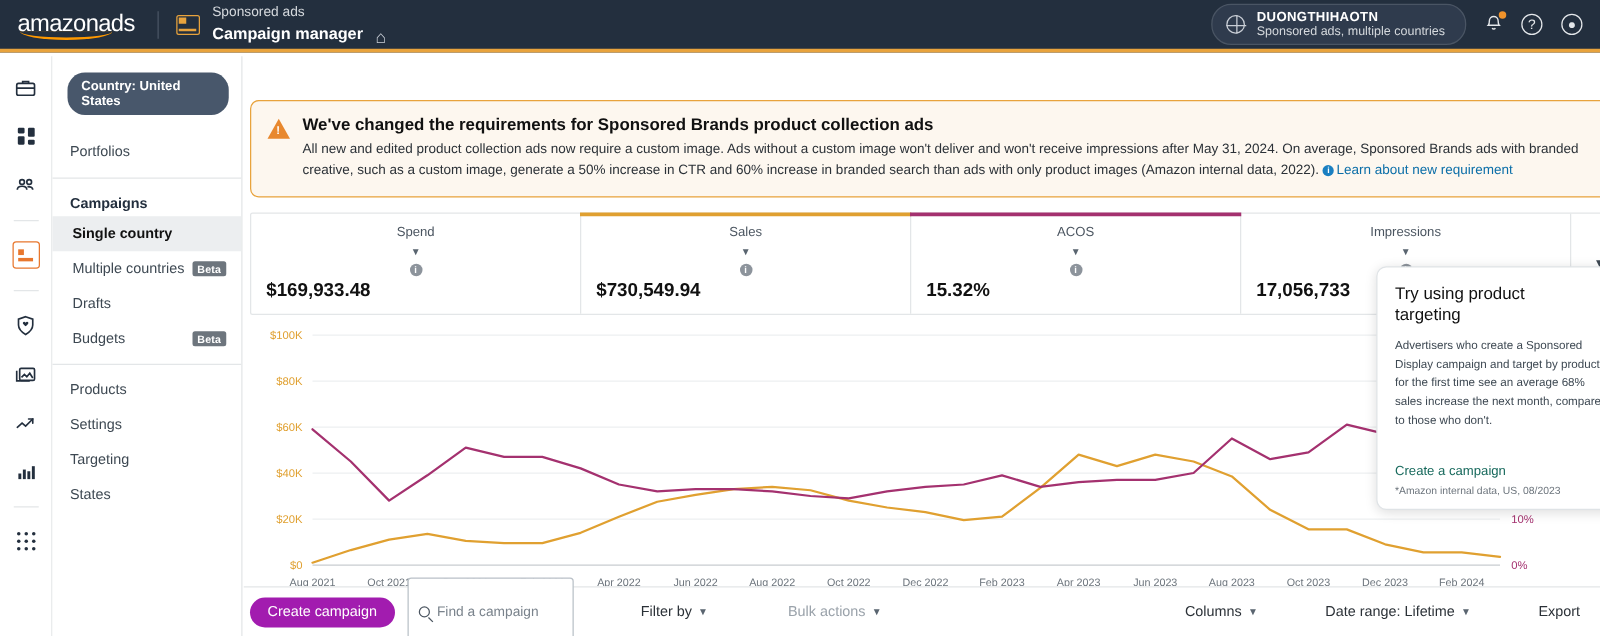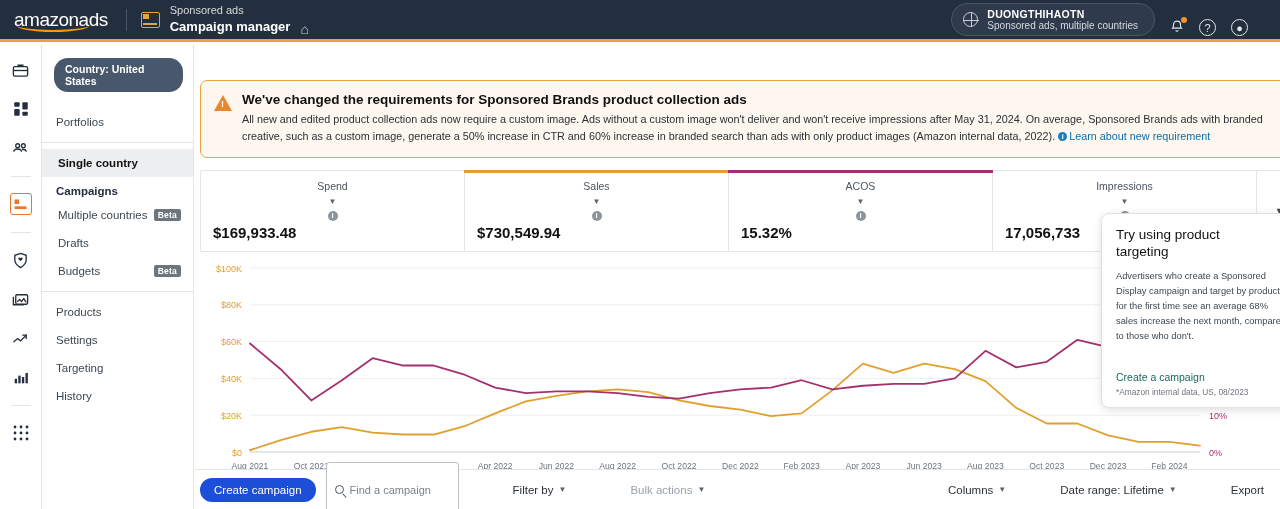--- a/index.html
+++ b/index.html
@@ -27,21 +27,21 @@
   .hdr-app-icon {
     width: 19px; height: 16px; border: 1.6px solid #e8a33d; border-radius: 2px;
     position: relative; flex: 0 0 auto;
   }
   .hdr-app-icon::before { content:""; position:absolute; left:1.5px; top:1.5px; width:6px; height:5px; background:#e8a33d; }
   .hdr-app-icon::after { content:""; position:absolute; left:1.5px; bottom:1.5px; right:1.5px; height:2px; background:#e8a33d; }
   .hdr-titles { margin-left: 10px; line-height: 1.35; }
   .hdr-sub { color: #d5d9dd; font-size: 11px; }
   .hdr-main { color: #fff; font-size: 13px; font-weight: bold; }
   .home-icon { margin-left: 10px; color: #c9ced6; font-size: 14px; align-self: flex-end; margin-bottom: 2px; }
-  .hdr-right { margin-left: auto; display: flex; align-items: flex-end; padding-right: 32px; }
+  .hdr-right { margin-left: auto; display: flex; align-items: center; padding-right: 14px; }
   .acct-pill {
     display: flex; align-items: center; gap: 9px;
     background: #2f3b4d; border: 1px solid #4a5564; border-radius: 16px;
     padding: 4px 16px 4px 11px; color: #fff;
   }
   .globe { width: 15px; height: 15px; border: 1.3px solid #c9ced6; border-radius: 50%; position: relative; }
   .globe::before { content:""; position:absolute; left:50%; top:-1.3px; bottom:-1.3px; width:0; border-left:1.3px solid #c9ced6; }
   .globe::after { content:""; position:absolute; top:50%; left:-1.3px; right:-1.3px; height:0; border-top:1.3px solid #c9ced6; }
   .acct-name { font-size: 10.5px; font-weight: bold; letter-spacing: .3px; }
   .acct-desc { font-size: 10px; color: #d5d9dd; }
@@ -125,21 +125,21 @@
   .popup-link { position: absolute; left: 14px; bottom: 24px; font-size: 10.5px; color: #17695c; cursor: pointer; }
   .popup-foot { position: absolute; left: 14px; bottom: 10px; font-size: 8.3px; color: #6d757d; }
 
   
   .toolbar {
     position: absolute; bottom: 0; left: 195px; width: 1085px; height: 40px;
     background: #fff; border-top: 1px solid #e3e6e8;
     display: flex; align-items: center; padding: 0 16px 0 5px; gap: 10px;
   }
   .btn-primary {
-    background: #1d4ed8; color: #fff; border: none; border-radius: 14px;
+    background: #a21caf; color: #fff; border: none; border-radius: 14px;
     padding: 6px 14px; font-size: 11.5px; cursor: pointer; font-family: inherit;
   }
   .search-box {
     display: flex; align-items: center; gap: 6px; border: 1px solid #b9c0c7;
     border-radius: 3px; padding: 21px 8px; width: 133px; background: #fff;
   }
   .search-box input { border: none; outline: none; font-size: 11px; width: 100%; font-family: inherit; color: #3d4852; background: transparent; }
   .search-box input::placeholder { color: #7a838c; }
   .mag { width: 9px; height: 9px; border: 1.3px solid #4b5560; border-radius: 50%; position: relative; flex: 0 0 auto; }
   .mag::after { content:""; position:absolute; right:-4px; bottom:-3px; width:4.5px; height:1.3px; background:#4b5560; transform: rotate(45deg); }
@@ -256,40 +256,40 @@
           <circle cx="8" cy="14" r="1.4"></circle>
           <circle cx="14" cy="14" r="1.4"></circle>
       </svg>
     </div>
   </div>
 
   <div class="sidebar">
     <div class="country-pill">Country: United States</div>
     <div class="nav-item">Portfolios</div>
     <div class="nav-sep"></div>
+    <div class="nav-item group-head">Campaigns</div>
     <div class="nav-item sub sel">
       <span>Single country</span>
     </div>
-    <div class="nav-item group-head">Campaigns</div>
     <div class="nav-item sub">
       <span>Multiple countries</span>
       <span class="beta">Beta</span>
     </div>
     <div class="nav-item sub">
       <span>Drafts</span>
     </div>
     <div class="nav-item sub">
       <span>Budgets</span>
       <span class="beta">Beta</span>
     </div>
     <div class="nav-sep"></div>
     <div class="nav-item">Products</div>
     <div class="nav-item">Settings</div>
     <div class="nav-item">Targeting</div>
-    <div class="nav-item">History</div>
+    <div class="nav-item">States</div>
   </div>
 
   <div class="main">
 
     <div class="alert">
       <div class="warn-tri"></div>
       <div>
         <div class="alert-title">We've changed the requirements for Sponsored Brands product collection ads</div>
         <div class="alert-body">
           <span>All new and edited product collection ads now require a custom image. Ads without a custom image won't deliver and won't receive impressions after May 31, 2024. On average, Sponsored Brands ads with branded creative, such as a custom image, generate a 50% increase in CTR and 60% increase in branded search than ads with only product images (Amazon internal data, 2022).</span>

